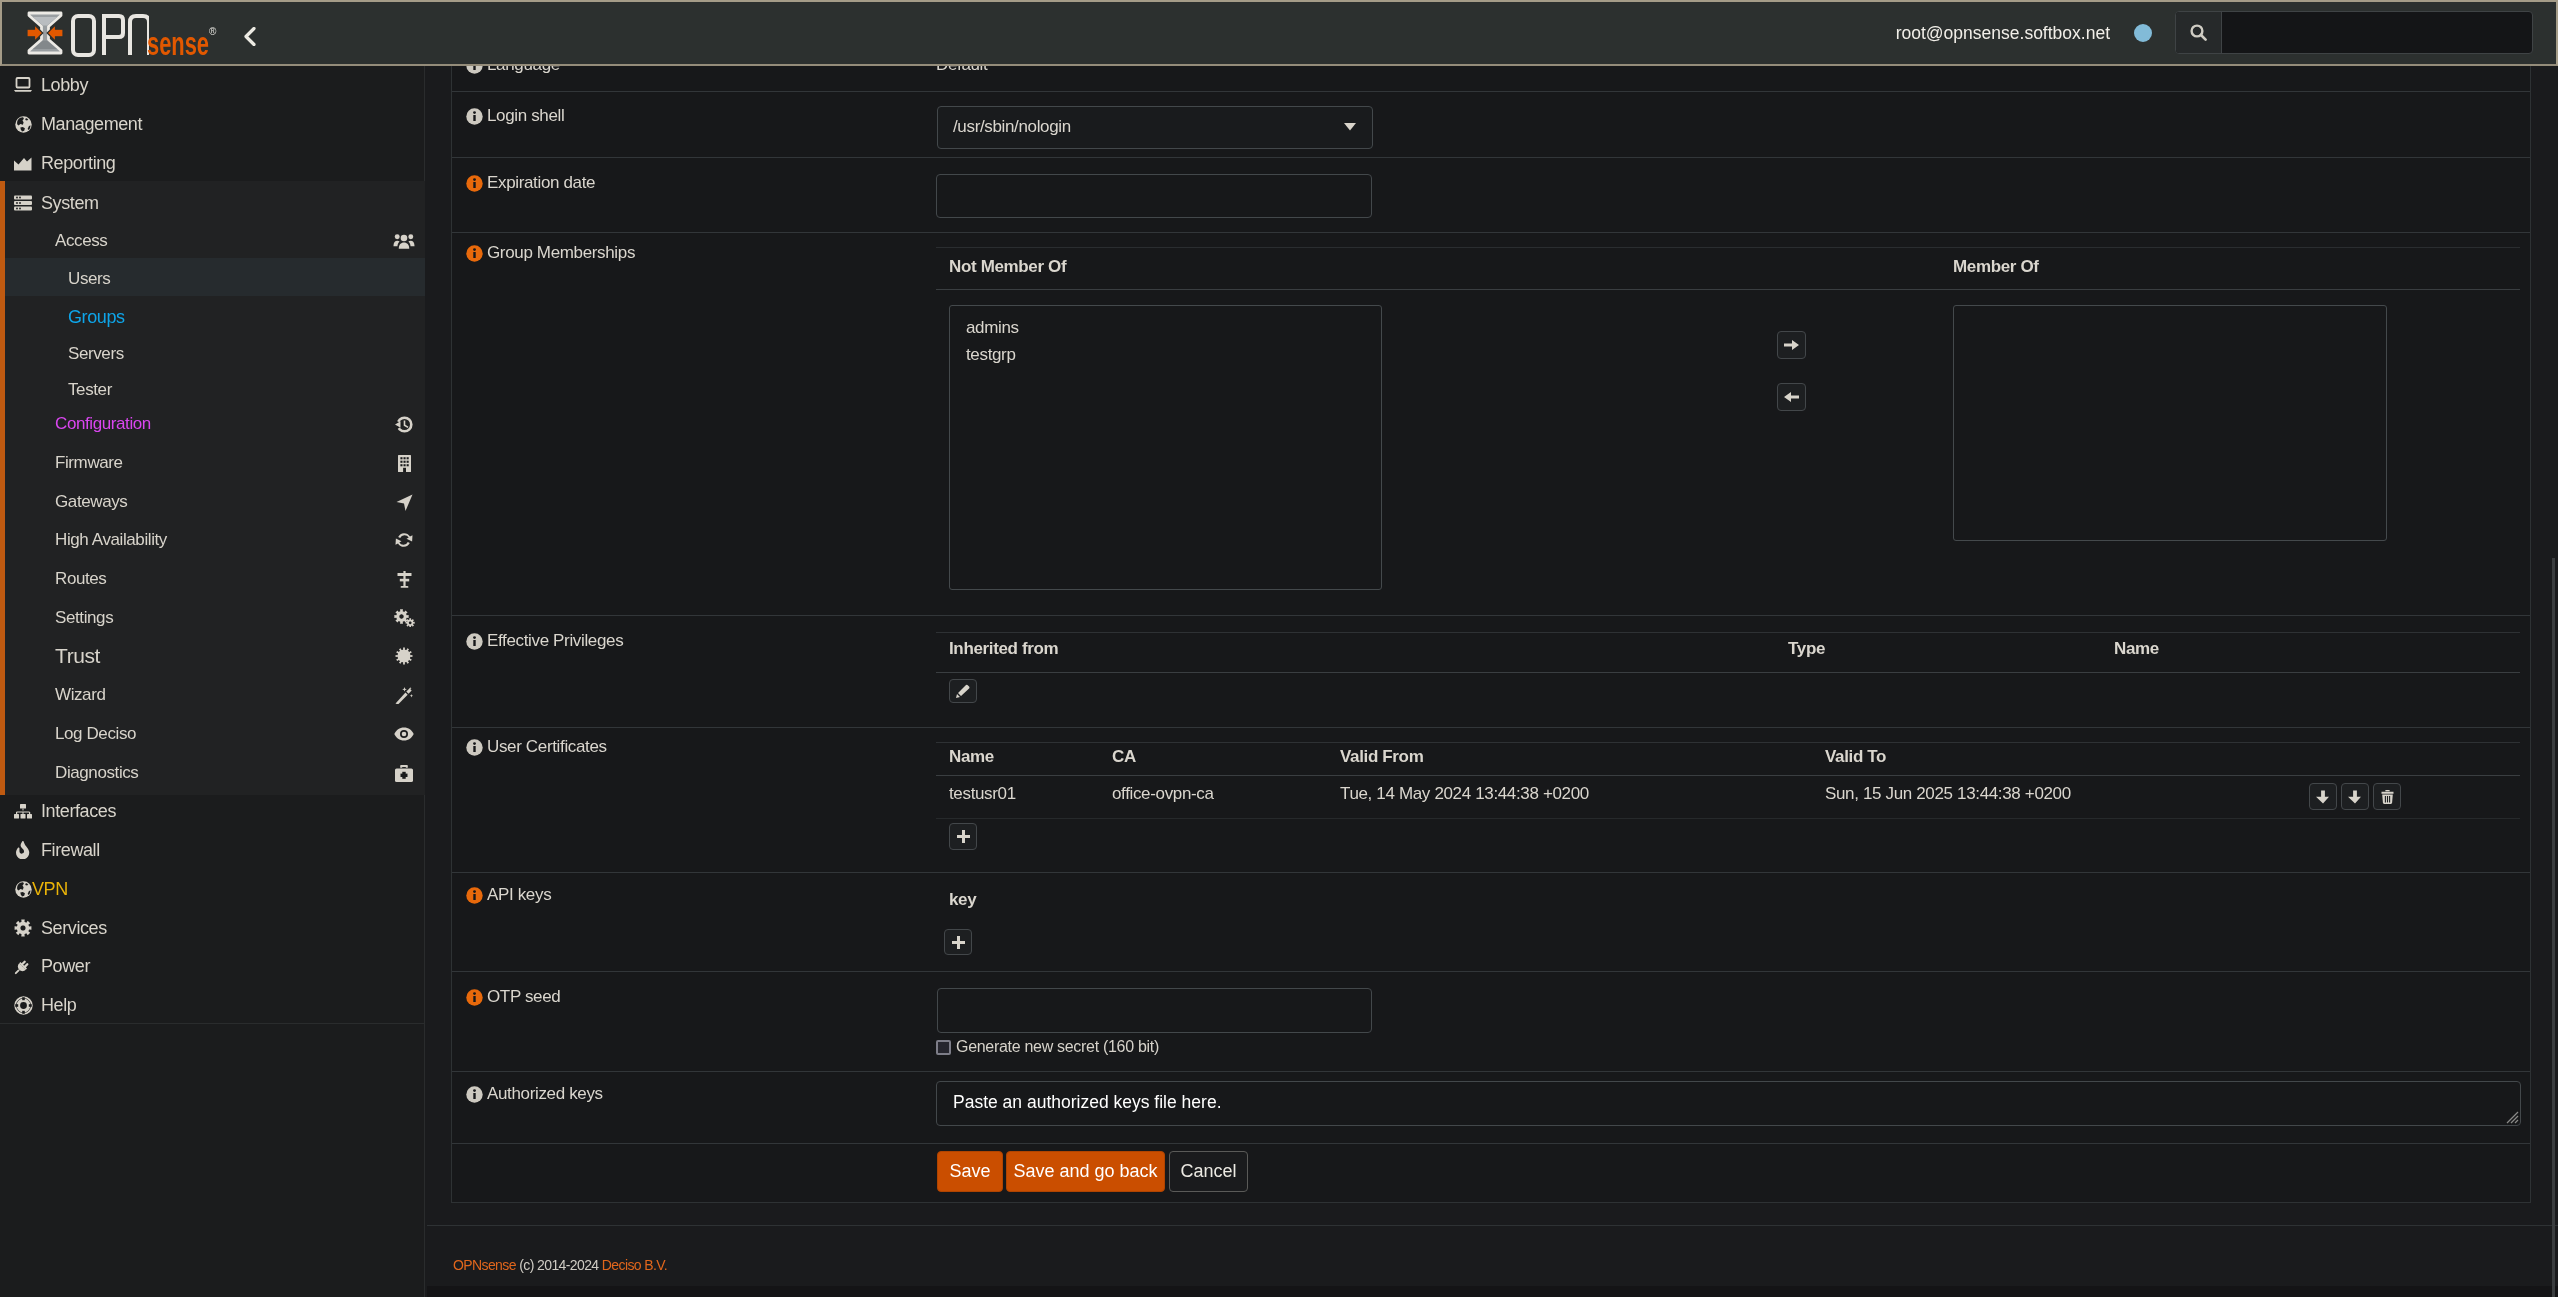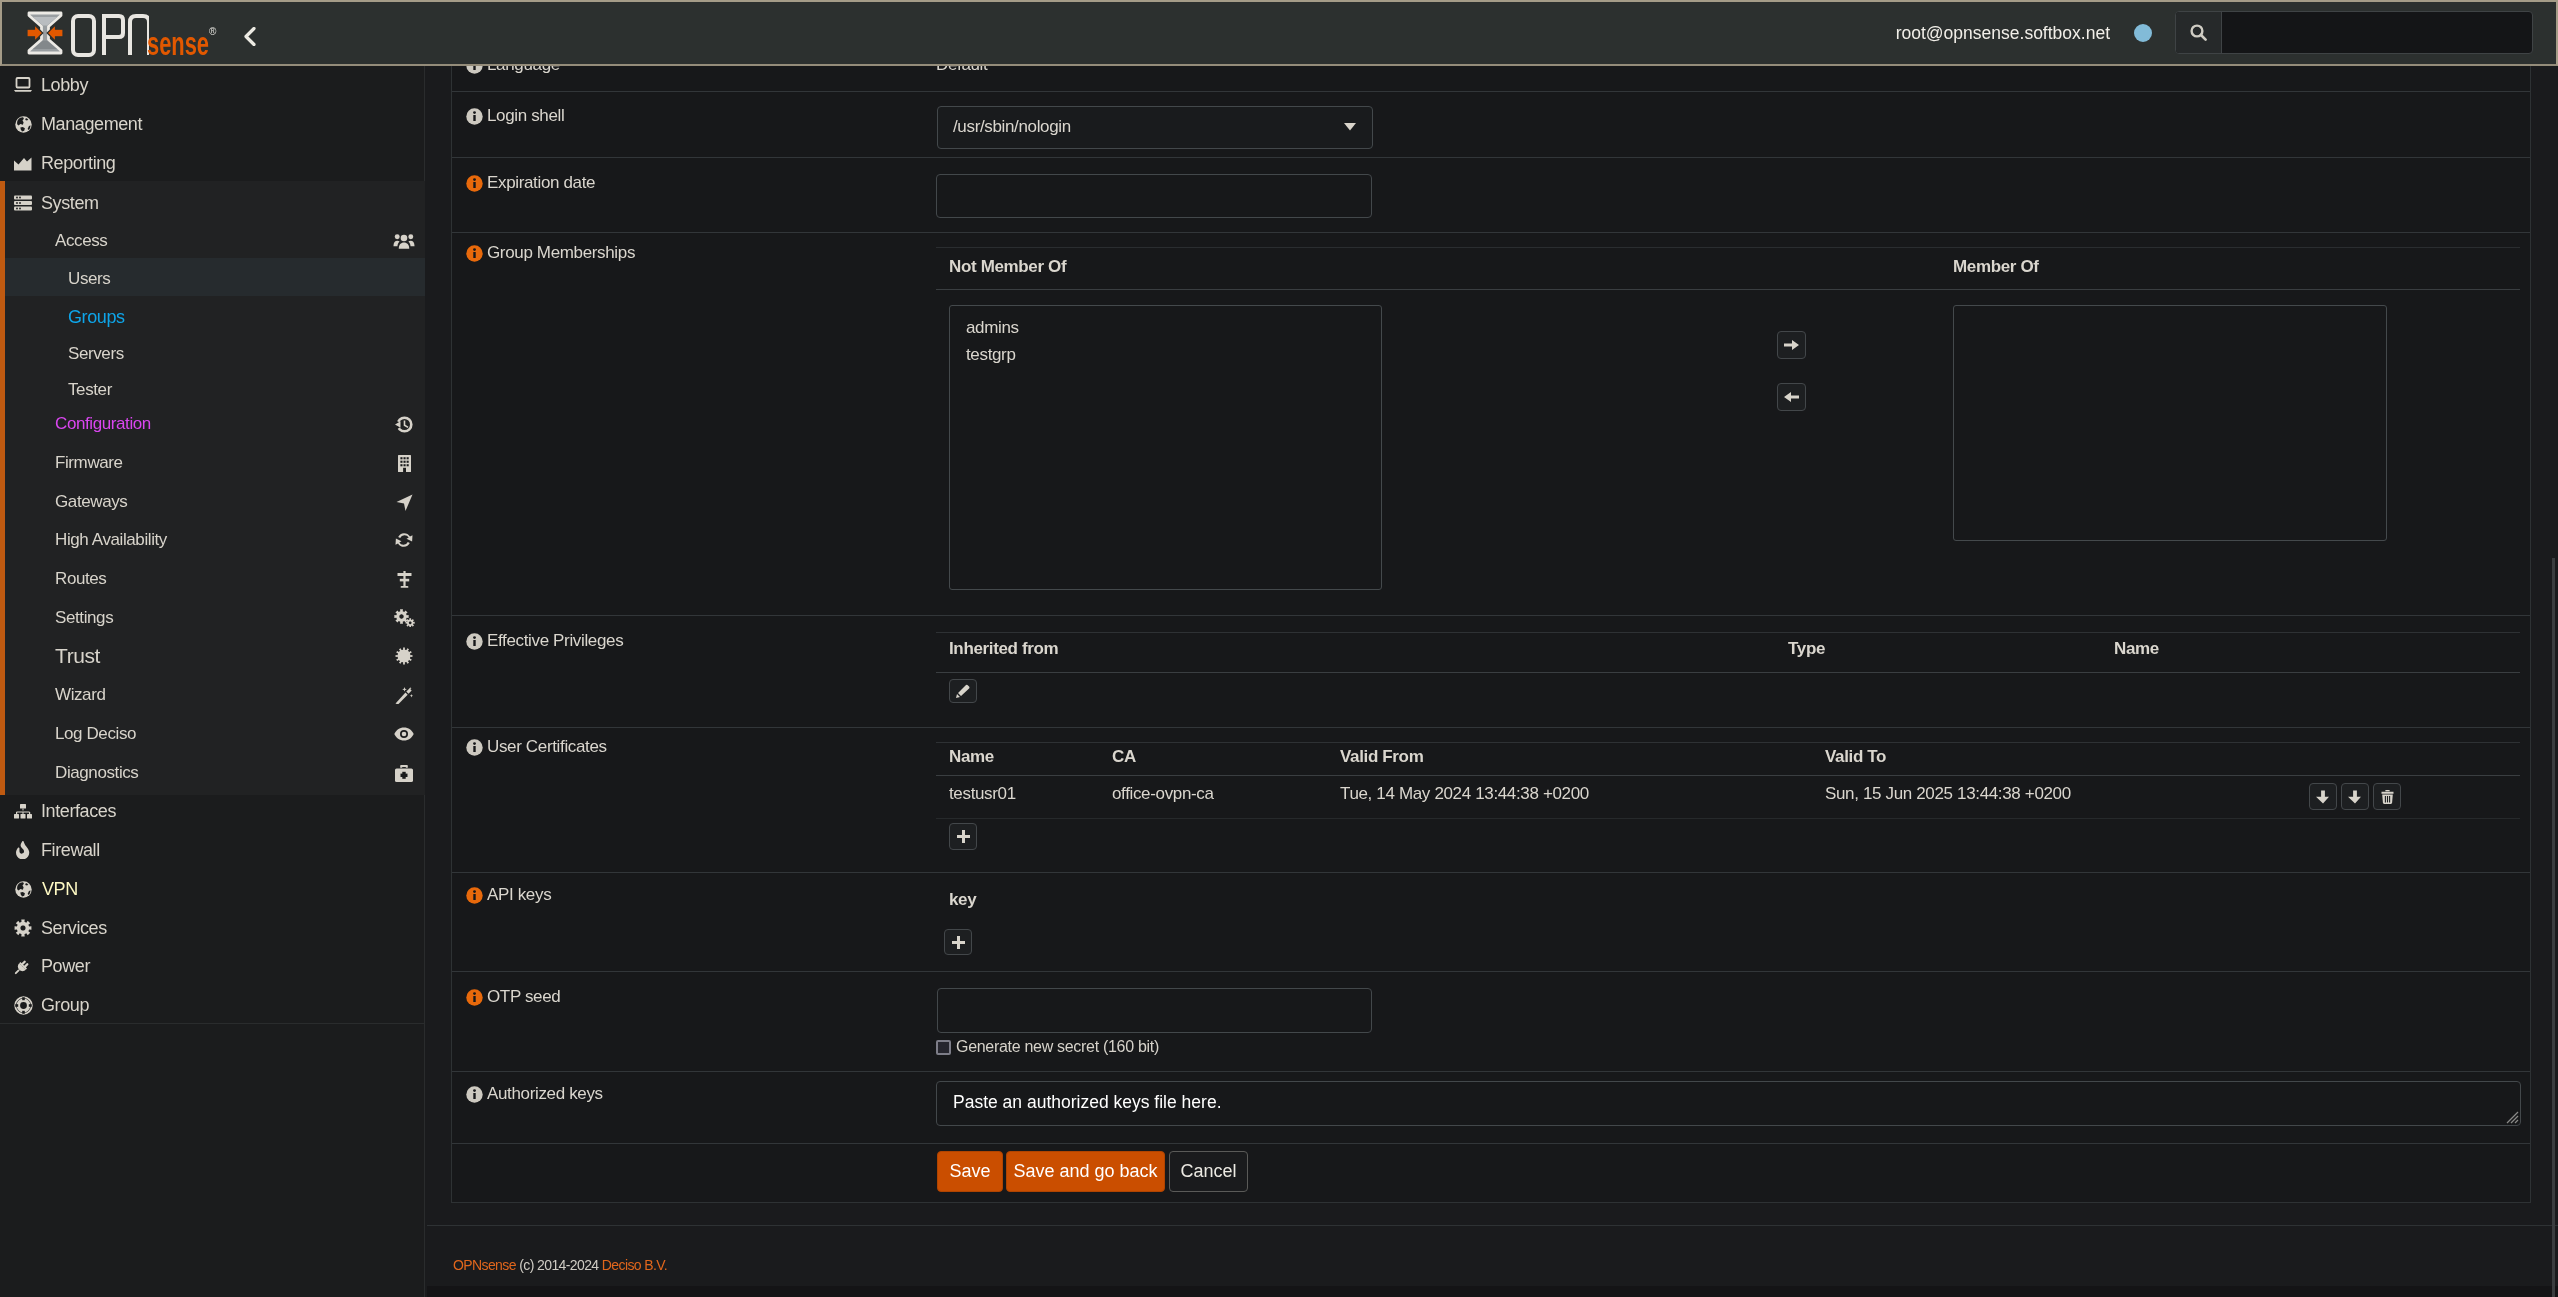--- a/index.html
+++ b/index.html
@@ -210,21 +210,21 @@
 <div class="a" style="left:41px;top:831px;height:38px;line-height:38px;font-size:18px;letter-spacing:-0.4px;color:#d8d4cb;white-space:nowrap">Firewall</div>
 <div class="a" style="left:13px;top:870px;width:20px;height:38px;display:flex;align-items:center;justify-content:center">
     <svg width="17" height="17" viewBox="0 0 17 17" style="display:block" fill="#d6d2c9">
       <circle cx="8.5" cy="8.5" r="8.2"></circle>
       <path d="M3.2 3.4 C4.5 2 6.5 1.2 8.3 1.4 L8.9 2.8 L7.5 4.4 L8.6 6.3 L7.9 8.8 L5.4 8.1 L3.5 9.6 L2.2 8.3 C1.9 6.5 2.2 4.8 3.2 3.4 Z" fill="#1b1c1d"></path>
       <path d="M10.9 1.9 L13.3 3.2 L12.1 4.6 L10.2 3.9 Z" fill="#1b1c1d"></path>
       <path d="M13.8 10.3 L15.4 9.2 C15.6 10.8 15 12.7 13.8 14 L12.6 12.9 Z" fill="#1b1c1d"></path>
       <path d="M5.3 11.4 L7.8 10.9 L9.9 12.2 L9.2 14.8 L7 15.6 L5.8 13.6 Z" fill="#1b1c1d"></path>
     </svg>
   </div>
-<div class="a" style="left:42px;top:870px;height:38px;line-height:38px;font-size:18px;letter-spacing:-0.4px;color:#fef9c3;white-space:nowrap">VPN</div>
+<div class="a" style="left:32px;top:870px;height:38px;line-height:38px;font-size:18px;letter-spacing:-0.4px;color:#eab308;white-space:nowrap">VPN</div>
 <div class="a" style="left:13px;top:909px;width:20px;height:38px;display:flex;align-items:center;justify-content:center">
     <svg width="18" height="18" viewBox="0 0 18 18" style="display:block" fill="#d6d2c9">
       <path d="M17.42 7.26 L17.42 10.74 L15.13 10.45 L14.36 12.31 L16.19 13.72 L13.72 16.19 L12.31 14.36 L10.45 15.13 L10.74 17.42 L7.26 17.42 L7.55 15.13 L5.69 14.36 L4.28 16.19 L1.81 13.72 L3.64 12.31 L2.87 10.45 L0.58 10.74 L0.58 7.26 L2.87 7.55 L3.64 5.69 L1.81 4.28 L4.28 1.81 L5.69 3.64 L7.55 2.87 L7.26 0.58 L10.74 0.58 L10.45 2.87 L12.31 3.64 L13.72 1.81 L16.19 4.28 L14.36 5.69 L15.13 7.55 Z M11.55 8.49 L11.55 9.51 L11.53 9.58 L11.20 10.38 L11.16 10.44 L10.44 11.16 L10.38 11.20 L9.58 11.53 L9.51 11.55 L8.49 11.55 L8.42 11.53 L7.62 11.20 L7.56 11.16 L6.84 10.44 L6.80 10.38 L6.47 9.58 L6.45 9.51 L6.45 8.49 L6.47 8.42 L6.80 7.62 L6.84 7.56 L7.56 6.84 L7.62 6.80 L8.42 6.47 L8.49 6.45 L9.51 6.45 L9.58 6.47 L10.38 6.80 L10.44 6.84 L11.16 7.56 L11.20 7.62 L11.53 8.42 Z" fill-rule="evenodd"></path>
     </svg>
   </div>
 <div class="a" style="left:41px;top:909px;height:38px;line-height:38px;font-size:18px;letter-spacing:-0.4px;color:#d8d4cb;white-space:nowrap">Services</div>
 <div class="a" style="left:13px;top:947px;width:20px;height:38px;display:flex;align-items:center;justify-content:center">
     <svg width="18" height="18" viewBox="0 0 18 18" style="display:block" fill="#d6d2c9">
       <path d="M5.2 6.2 L11.8 12.8 A4.66 4.66 0 0 1 5.2 6.2 Z"></path>
       <path d="M5.2 6.2 l1.4-1.4 2 2 6.6 6.6 -1.4 1.4 Z" transform="translate(0 0)" fill="none"></path>
@@ -244,21 +244,21 @@
       <path d="M9.5 0.3 A9.2 9.2 0 1 0 9.5 18.7 A9.2 9.2 0 1 0 9.5 0.3 Z M9.5 2 A7.5 7.5 0 1 1 9.5 17 A7.5 7.5 0 1 1 9.5 2 Z" fill-rule="evenodd"></path>
       <path d="M9.5 2.6 A6.9 6.9 0 1 0 9.5 16.4 A6.9 6.9 0 1 0 9.5 2.6 Z M9.5 6.1 A3.4 3.4 0 1 1 9.5 12.9 A3.4 3.4 0 1 1 9.5 6.1 Z" fill-rule="evenodd"></path>
       <g stroke="#1b1c1d" stroke-width="2.6">
         <line x1="9.5" y1="1.2" x2="9.5" y2="4.2"></line>
         <line x1="9.5" y1="14.8" x2="9.5" y2="17.8"></line>
         <line x1="1.2" y1="9.5" x2="4.2" y2="9.5"></line>
         <line x1="14.8" y1="9.5" x2="17.8" y2="9.5"></line>
       </g>
     </svg>
   </div>
-<div class="a" style="left:41px;top:986px;height:38px;line-height:38px;font-size:18px;letter-spacing:-0.4px;color:#d8d4cb;white-space:nowrap">Group</div>
+<div class="a" style="left:41px;top:986px;height:38px;line-height:38px;font-size:18px;letter-spacing:-0.4px;color:#d8d4cb;white-space:nowrap">Help</div>
 <div class="a" style="left:451px;top:66px;width:2080px;height:1137px;background:#17181a;border-left:1px solid #2e3234;border-right:1px solid #2e3234;border-bottom:1px solid #2e3234"></div>
 <div class="a" style="left:452px;top:91px;width:2078px;height:1px;background:#323639"></div>
 <div class="a" style="left:452px;top:157px;width:2078px;height:1px;background:#323639"></div>
 <div class="a" style="left:452px;top:232px;width:2078px;height:1px;background:#323639"></div>
 <div class="a" style="left:452px;top:615px;width:2078px;height:1px;background:#323639"></div>
 <div class="a" style="left:452px;top:727px;width:2078px;height:1px;background:#323639"></div>
 <div class="a" style="left:452px;top:872px;width:2078px;height:1px;background:#323639"></div>
 <div class="a" style="left:452px;top:971px;width:2078px;height:1px;background:#323639"></div>
 <div class="a" style="left:452px;top:1071px;width:2078px;height:1px;background:#323639"></div>
 <div class="a" style="left:452px;top:1143px;width:2078px;height:1px;background:#323639"></div>

